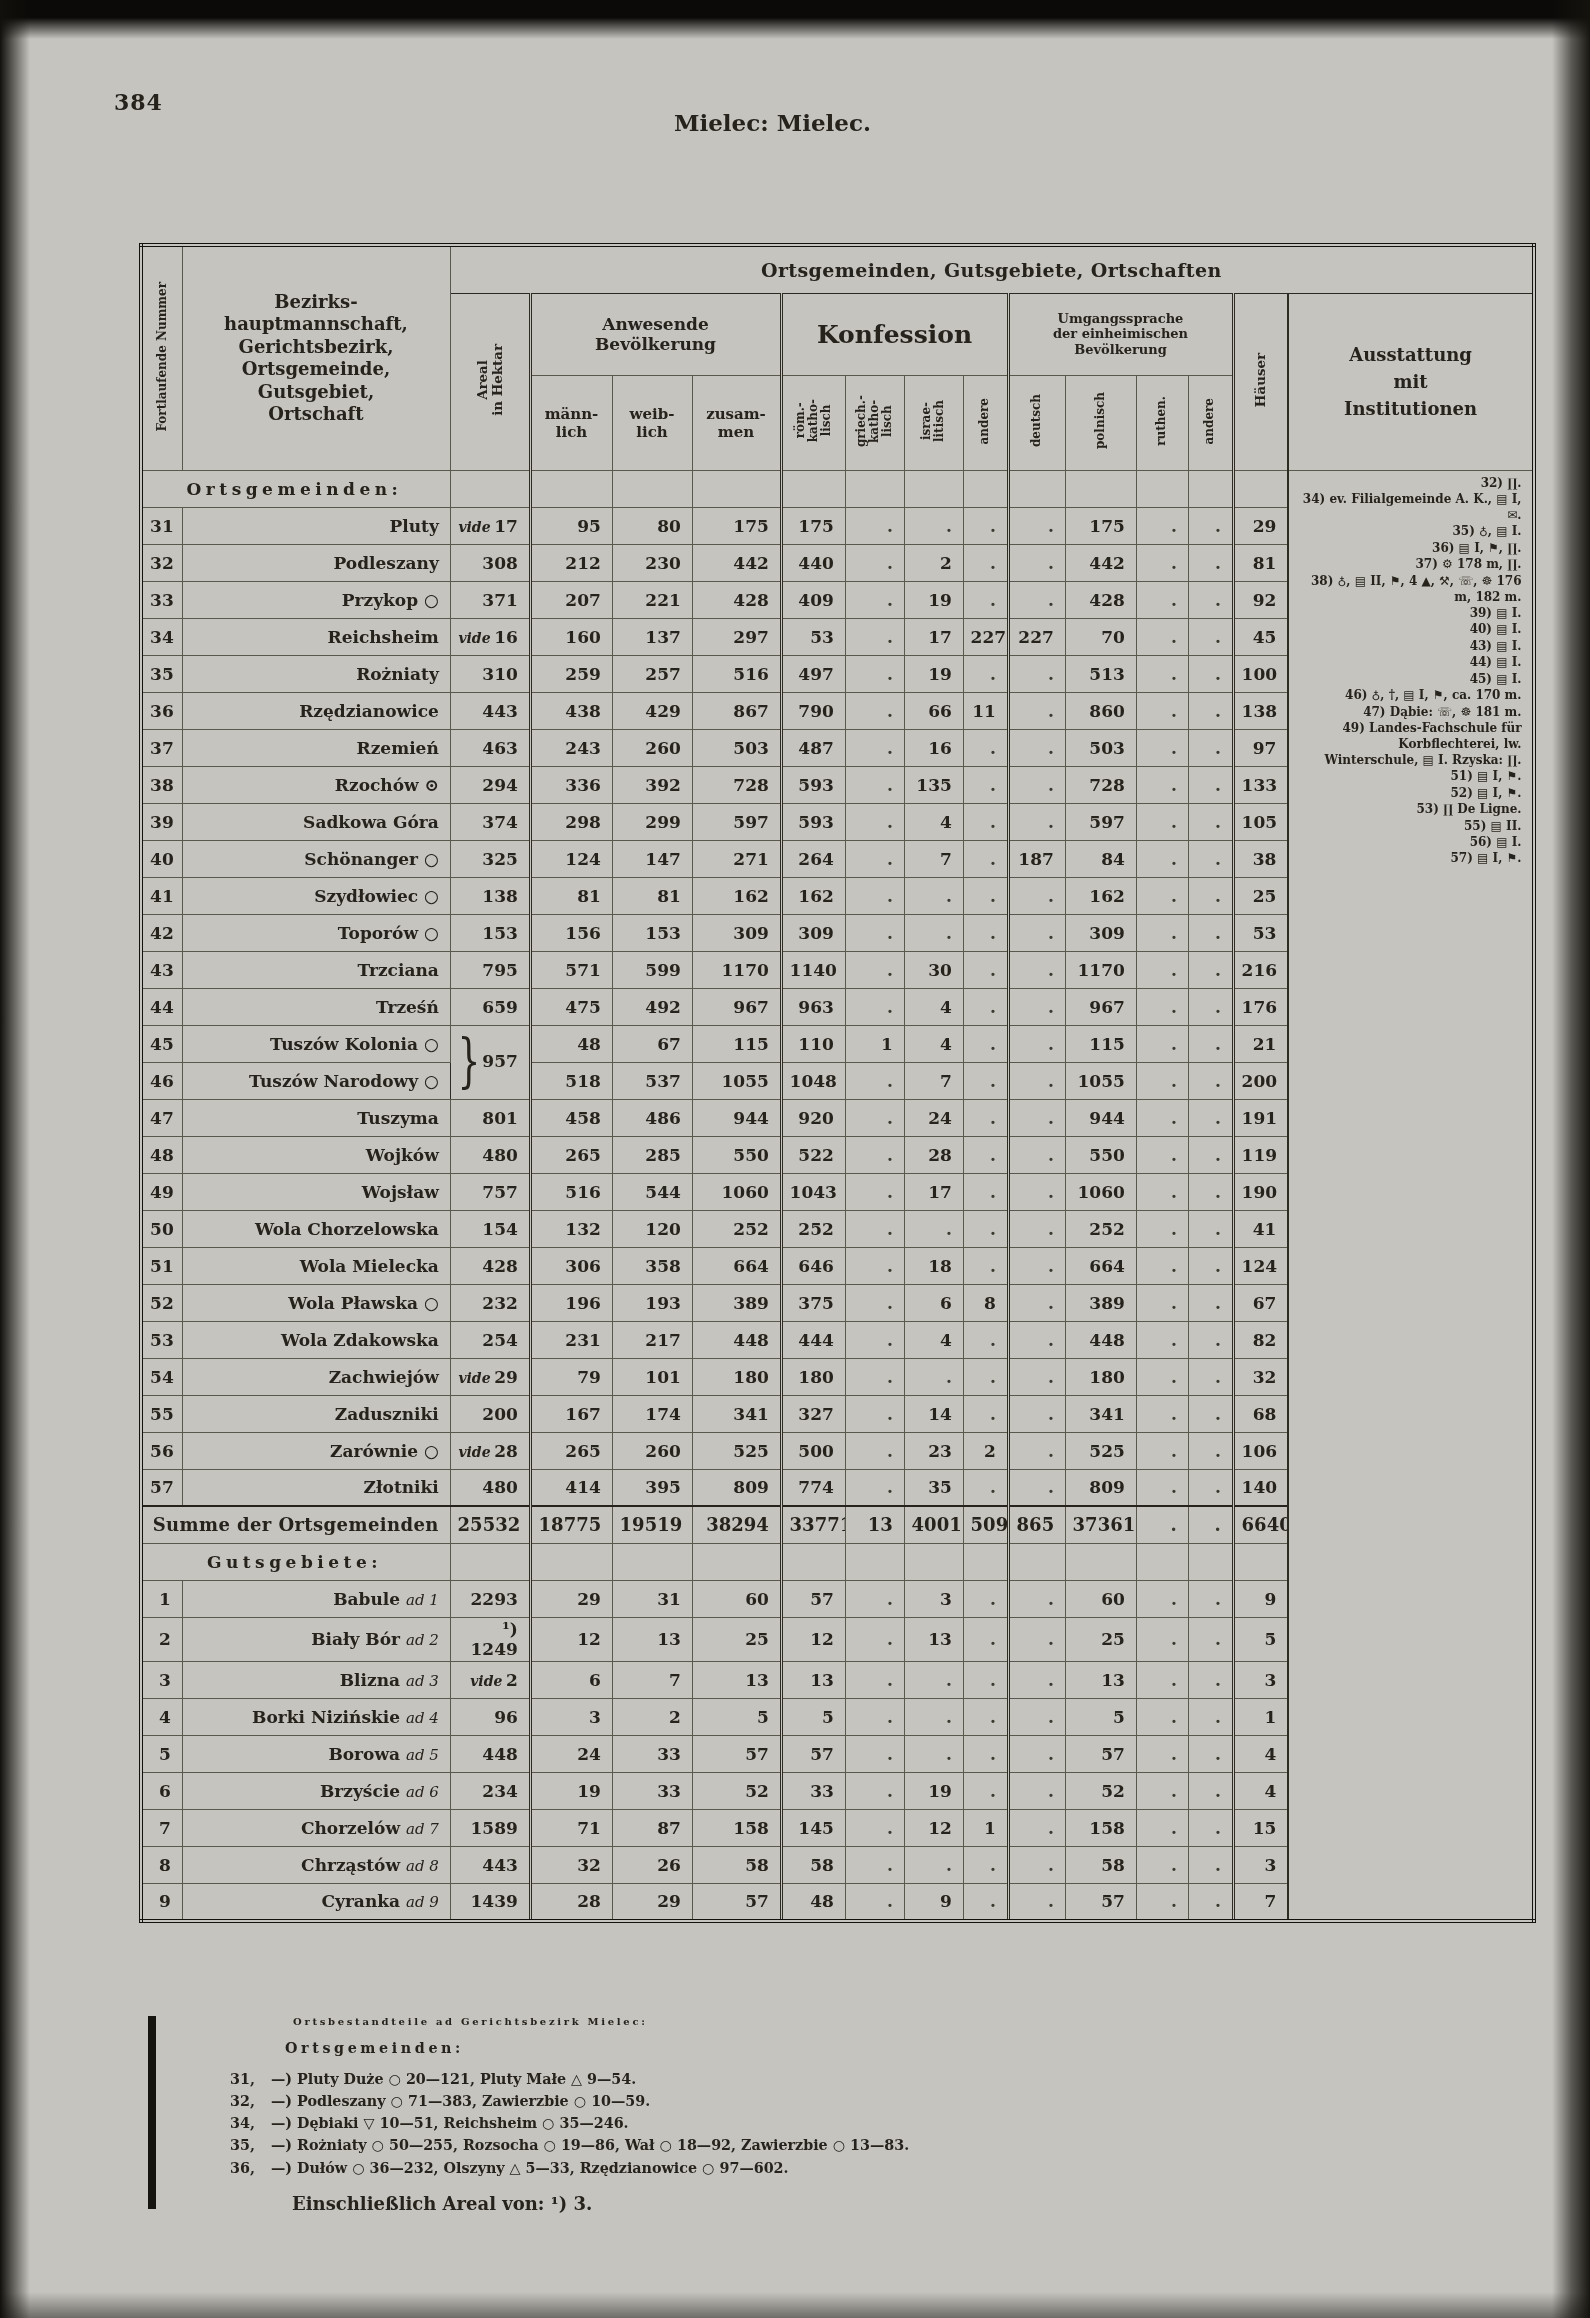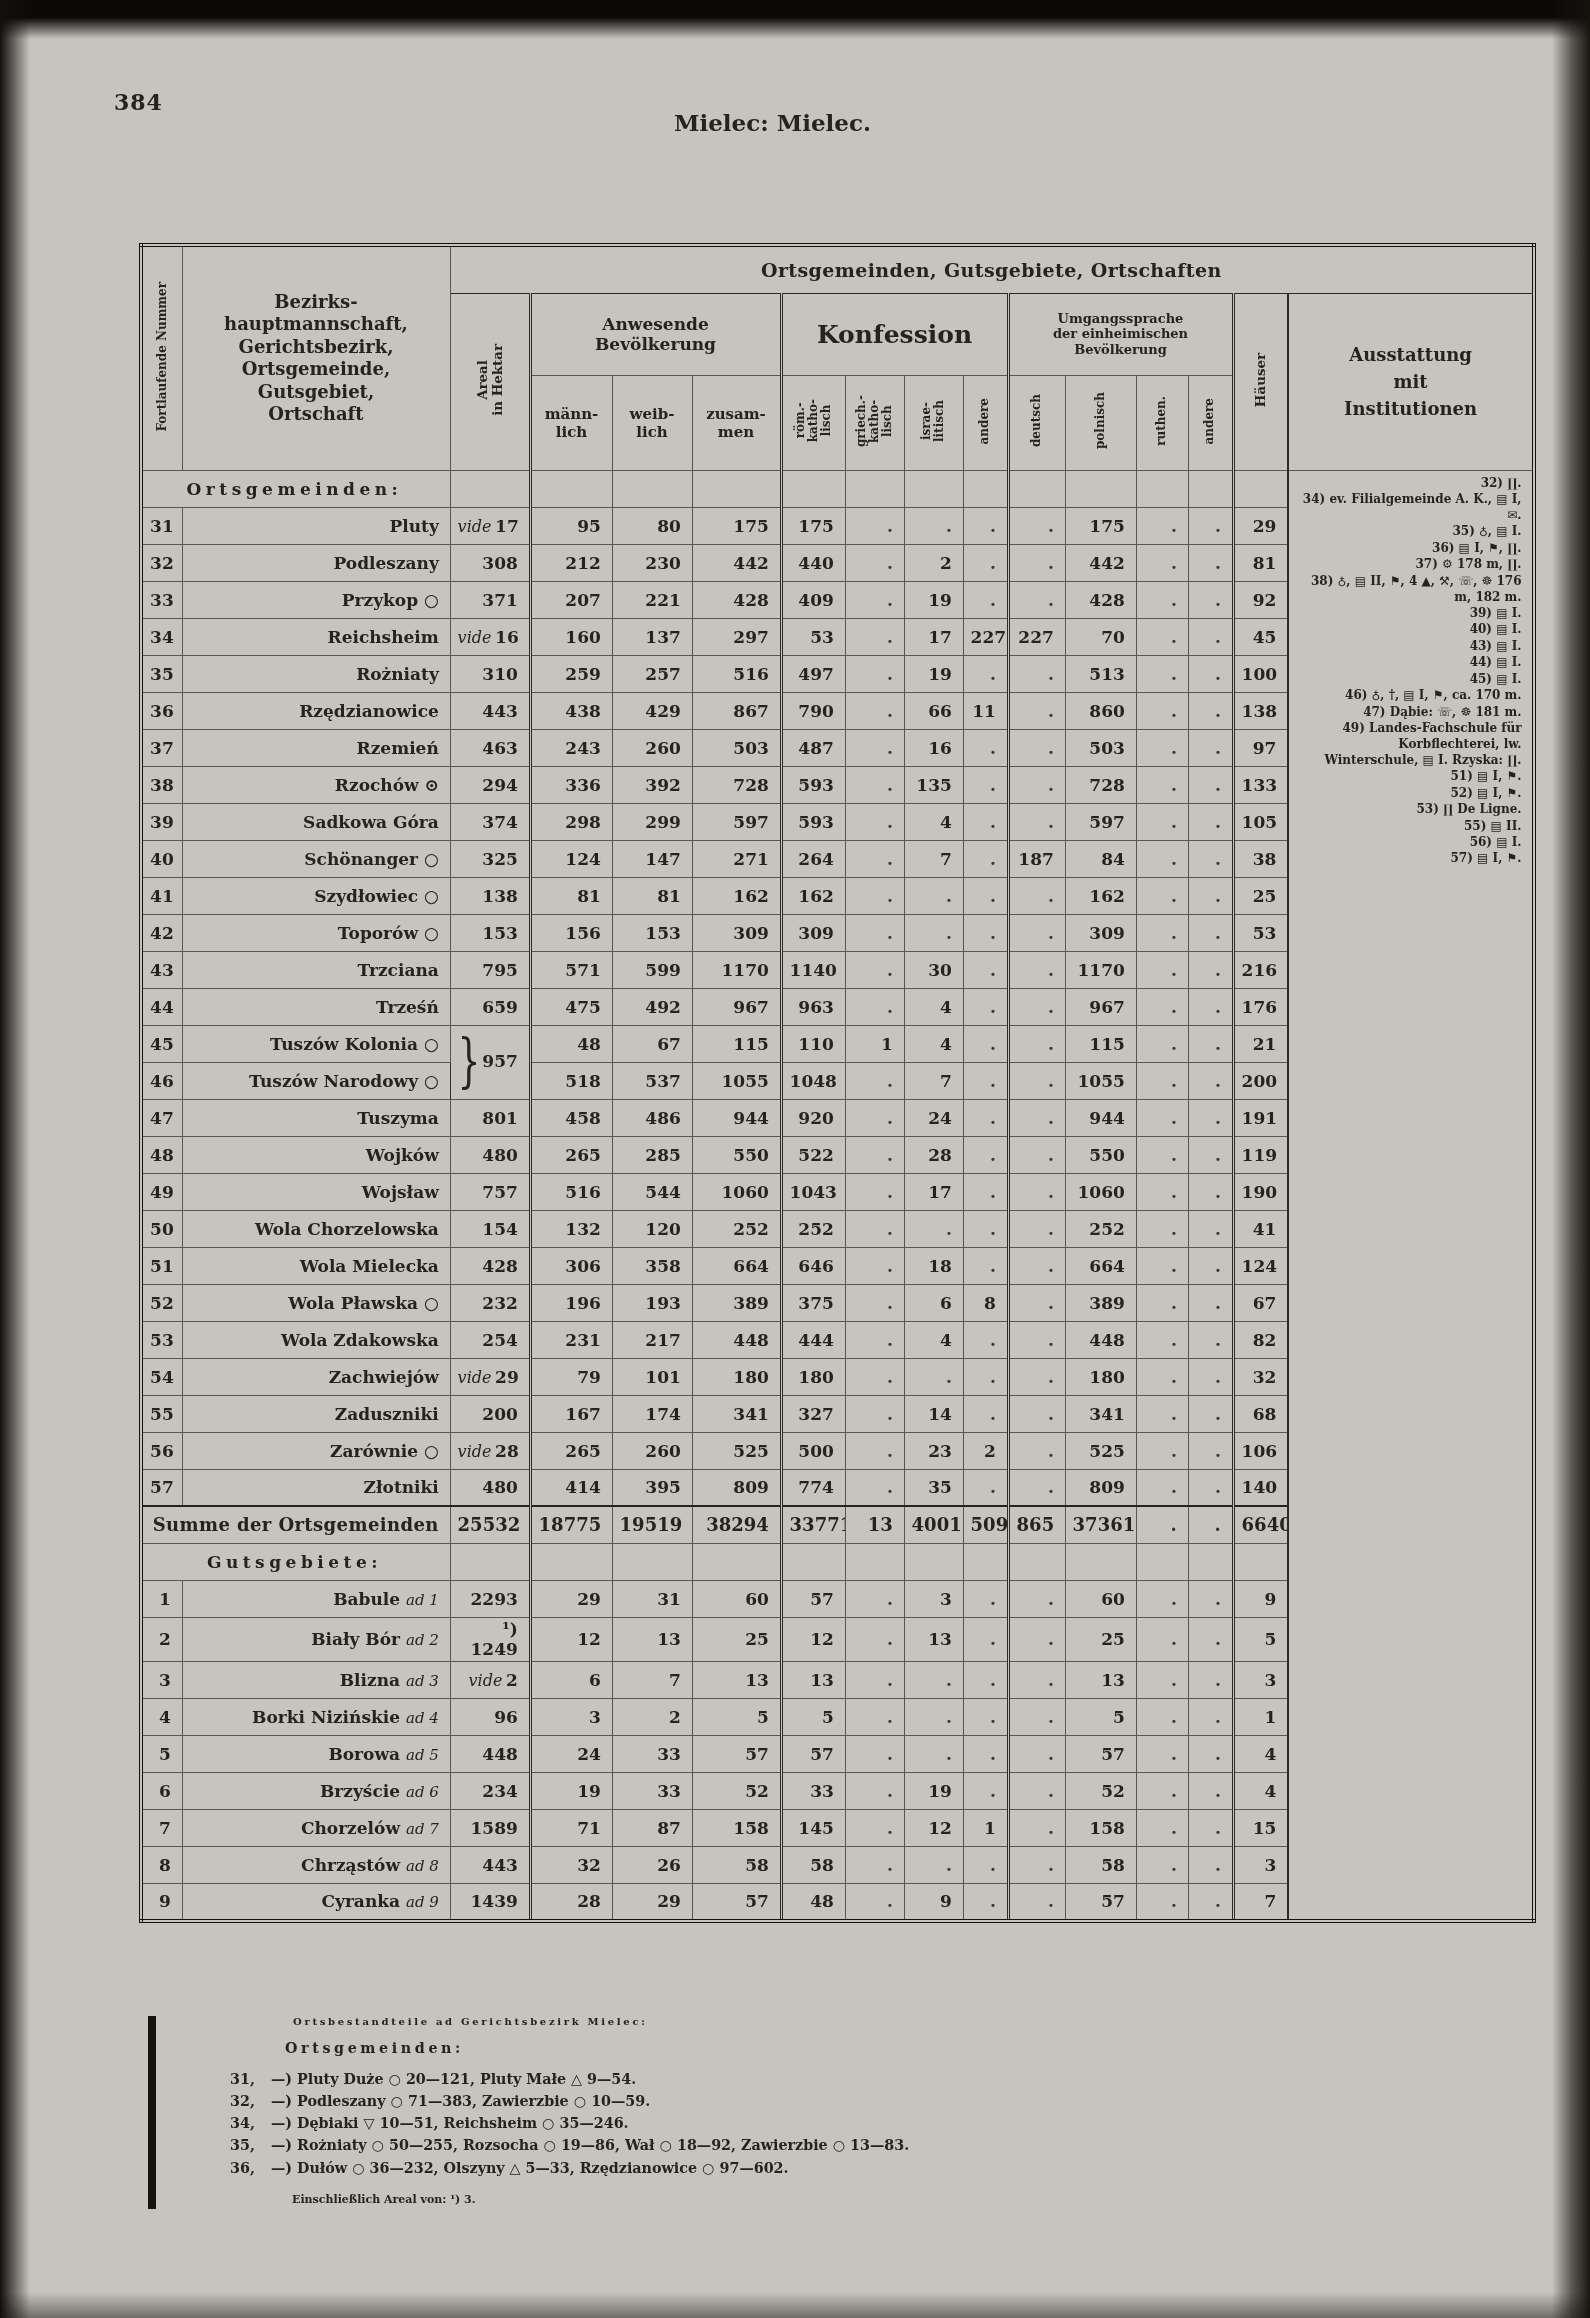--- a/index.html
+++ b/index.html
@@ -57,37 +57,37 @@
   td.c-nr{text-align:center;padding-right:3.6px;font-size:17px;}
   td.c-areal{font-size:16px;}
   td.c-knum,td.c-haus{font-size:15px;}
   td.dot{text-align:center;padding-right:0;font-size:14.3px;color:#3a372e;}
   tr.sec-label{height:46px;}
   tr.sec-label td{border-bottom:none;}
   td.sec-cell{font-size:18px;letter-spacing:4.5px;text-align:center !important;font-weight:700;}
   tr.sum-row{height:55px;}
   tr.sum-row td{border-top:2.7px solid #26231c;font-size:18px;}
   td.sum-label{text-align:left;padding-left:7.1px;white-space:nowrap;letter-spacing:0.4px;}
-  .vide{font-style:italic;font-weight:400;font-size:16px;margin-right:3.6px;}
+  .vide{font-style:italic;font-weight:700;font-size:14px;margin-right:3.6px;}
   .adno{font-style:italic;font-weight:400;font-size:15px;}
   .brace{font-weight:400;font-size:36px;vertical-align:middle;line-height:.8;display:inline-block;transform:scaleY(1.6);margin-right:1.8px;}
 
   
   td.notes-cell{vertical-align:top;text-align:left;padding:5.4px 3.6px 5.4px 5.4px;font-weight:700;}
   .note{font-size:12px;line-height:1.3;padding-left:27px;text-indent:-27px;margin-bottom:0.9px;font-weight:700;}
   .note .nk{font-weight:700;}
 
   
   .footer{position:absolute;left:230px;top:2016px;width:1125px;font-size:14.3px;font-weight:700;}
   .footer-bar{position:absolute;left:148px;top:2016px;width:8px;height:193px;background:#16140f;}
   .fn-title{margin-left:63px;letter-spacing:2.7px;font-size:10px;margin-bottom:12.5px;}
   .fn-sub{margin-left:55px;letter-spacing:3.6px;font-size:14.3px;margin-bottom:12.5px;}
   .fn-line{padding-left:52px;text-indent:-52px;line-height:1.55;}
   .fn-line .nk{display:inline-block;width:36px;text-indent:0;}
-  .fn-final{margin-left:62px;margin-top:14.3px;font-size:11px;}
+  .fn-final{margin-left:62px;margin-top:14.3px;font-size:18px;}
 </style>
 </head>
 <body>
 
 <div class="edge edge-top"></div>
 <div class="edge edge-left"></div>
 <div class="edge edge-right"></div>
 <div class="edge edge-bottom"></div>
 
 <div class="page-number">384</div>

